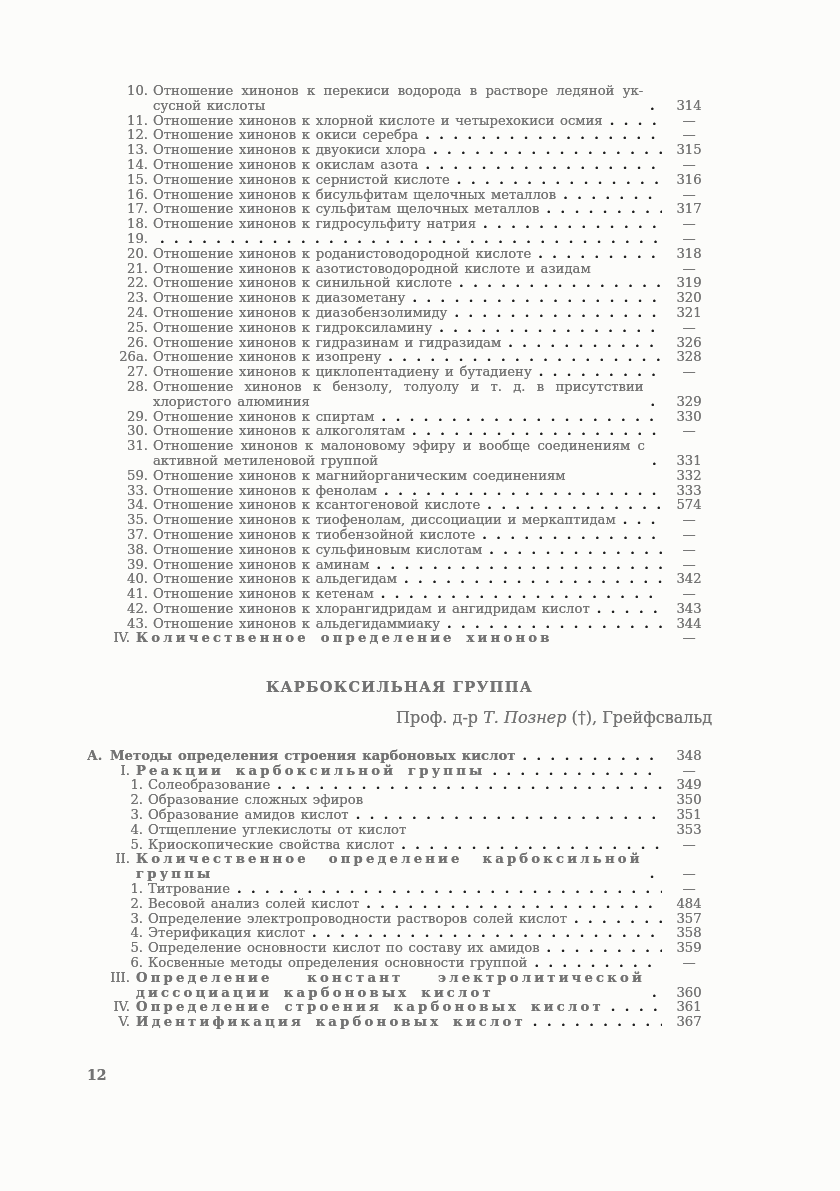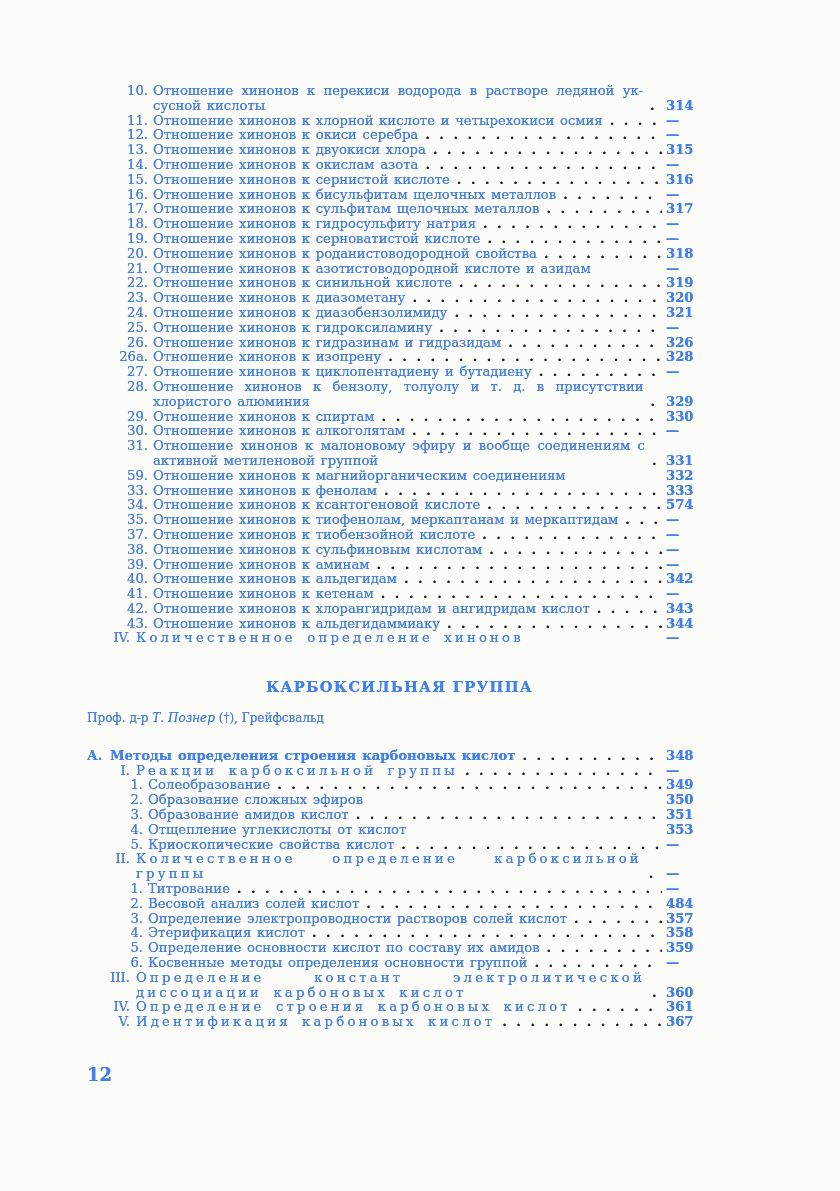--- a/index.html
+++ b/index.html
@@ -5,45 +5,45 @@
   html,body{margin:0;padding:0;background:#ffffff;}
   .page{
     position:relative;
     width:840px;height:1191px;
     box-sizing:border-box;
     background:#fcfcfa;
     padding:84px 128px 0 87px;
     font-family:"DejaVu Serif", serif;
     font-size:13.2px;
     line-height:14.8px;
-    color:#3b82f6;
+    color:#737373;
     text-shadow:0 0 0.5px rgba(25,25,25,0.55);
     overflow:hidden;
   }
   .row{display:flex;align-items:baseline;}
   .num{flex:none;text-align:right;white-space:pre;}
   .lv-item  > .num{width:32px;margin-left:29px;margin-right:5px;}
   .lv-roman > .num, .lv-roman2 > .num{width:43px;margin-left:0;margin-right:6px;}
   .lv-sub   > .num{width:28px;margin-left:28px;margin-right:5px;}
   .lv-alpha > .num{width:17px;margin-left:0;margin-right:6px;text-align:left;}
   .lv-alpha{font-weight:bold;}
   .txt{flex:0 1 auto;text-align:justify;word-spacing:1.5px;}
-  .spaced > .txt{letter-spacing:3.2px;word-spacing:4px;}
+  .spaced > .txt{letter-spacing:3.2px;word-spacing:4px;font-weight:bold;}
   .leader{
     flex:1 1 14px;min-width:10px;overflow:hidden;white-space:nowrap;
     margin:0 4px 0 7px;align-self:flex-end;
     letter-spacing:9.5px;font-weight:700;color:#1d1d1d;
   }
   .leader::after{content:"..................................................................";}
   .no-dots .leader::after{content:"";}
-  .pg{flex:none;width:46px;text-align:left;font-weight:700;align-self:flex-end;white-space:nowrap;}
+  .pg{flex:none;width:46px;text-align:center;font-weight:400;align-self:flex-end;white-space:nowrap;}
   .group-heading{text-align:center;font-weight:700;font-size:14.6px;letter-spacing:1.3px;margin-top:34px;}
-  .byline{text-align:left;font-size:12px;margin-top:16px;margin-bottom:23px;}
+  .byline{text-align:right;font-size:16px;margin-top:16px;margin-bottom:23px;}
   .byline .name{font-style:italic;}
-  .folio{margin-top:38px;font-weight:700;font-size:18px;}
+  .folio{margin-top:38px;font-weight:700;font-size:14px;}
 </style>
 </head>
 <body>
 
 <div class="page">
 
   <div>
       <div class="row lv-item">
     <span class="num">10.</span>
     <span class="txt">Отношение хинонов к перекиси водорода в растворе ледяной ук­сусной кислоты</span>
@@ -93,27 +93,26 @@
     <span class="pg">317</span>
   </div>
       <div class="row lv-item">
     <span class="num">18.</span>
     <span class="txt">Отношение хинонов к гидросульфиту натрия</span>
     <span class="leader"></span>
     <span class="pg">—</span>
   </div>
       <div class="row lv-item">
     <span class="num">19.</span>
-    <span class="txt">Отношение хинонов к серноватистой кислоте</span>
     <span class="leader"></span>
     <span class="pg">—</span>
   </div>
       <div class="row lv-item">
     <span class="num">20.</span>
-    <span class="txt">Отношение хинонов к роданистоводородной свойства</span>
+    <span class="txt">Отношение хинонов к роданистоводородной кислоте</span>
     <span class="leader"></span>
     <span class="pg">318</span>
   </div>
       <div class="row lv-item no-dots">
     <span class="num">21.</span>
     <span class="txt">Отношение хинонов к азотистоводородной кислоте и азидам</span>
     <span class="leader"></span>
     <span class="pg">—</span>
   </div>
       <div class="row lv-item">
@@ -195,21 +194,21 @@
     <span class="pg">333</span>
   </div>
       <div class="row lv-item">
     <span class="num">34.</span>
     <span class="txt">Отношение хинонов к ксантогеновой кислоте</span>
     <span class="leader"></span>
     <span class="pg">574</span>
   </div>
       <div class="row lv-item">
     <span class="num">35.</span>
-    <span class="txt">Отношение хинонов к тиофенолам, меркаптанам и меркаптидам</span>
+    <span class="txt">Отношение хинонов к тиофенолам, диссоциации и меркаптидам</span>
     <span class="leader"></span>
     <span class="pg">—</span>
   </div>
       <div class="row lv-item">
     <span class="num">37.</span>
     <span class="txt">Отношение хинонов к тиобензойной кислоте</span>
     <span class="leader"></span>
     <span class="pg">—</span>
   </div>
       <div class="row lv-item">

